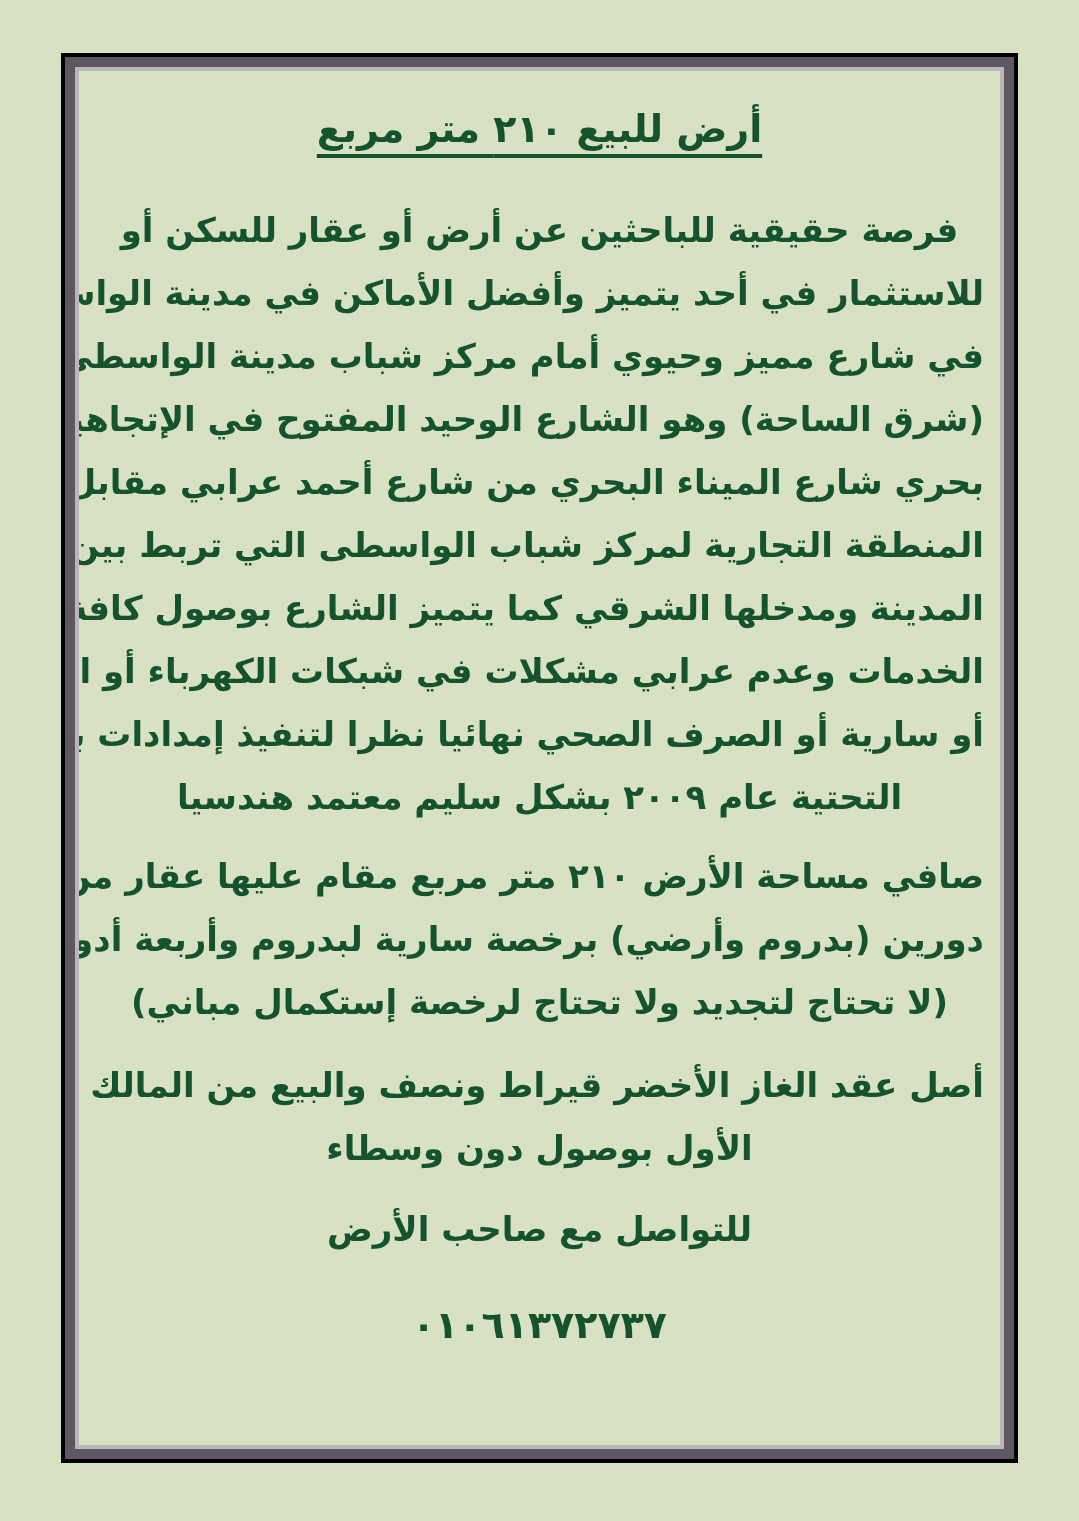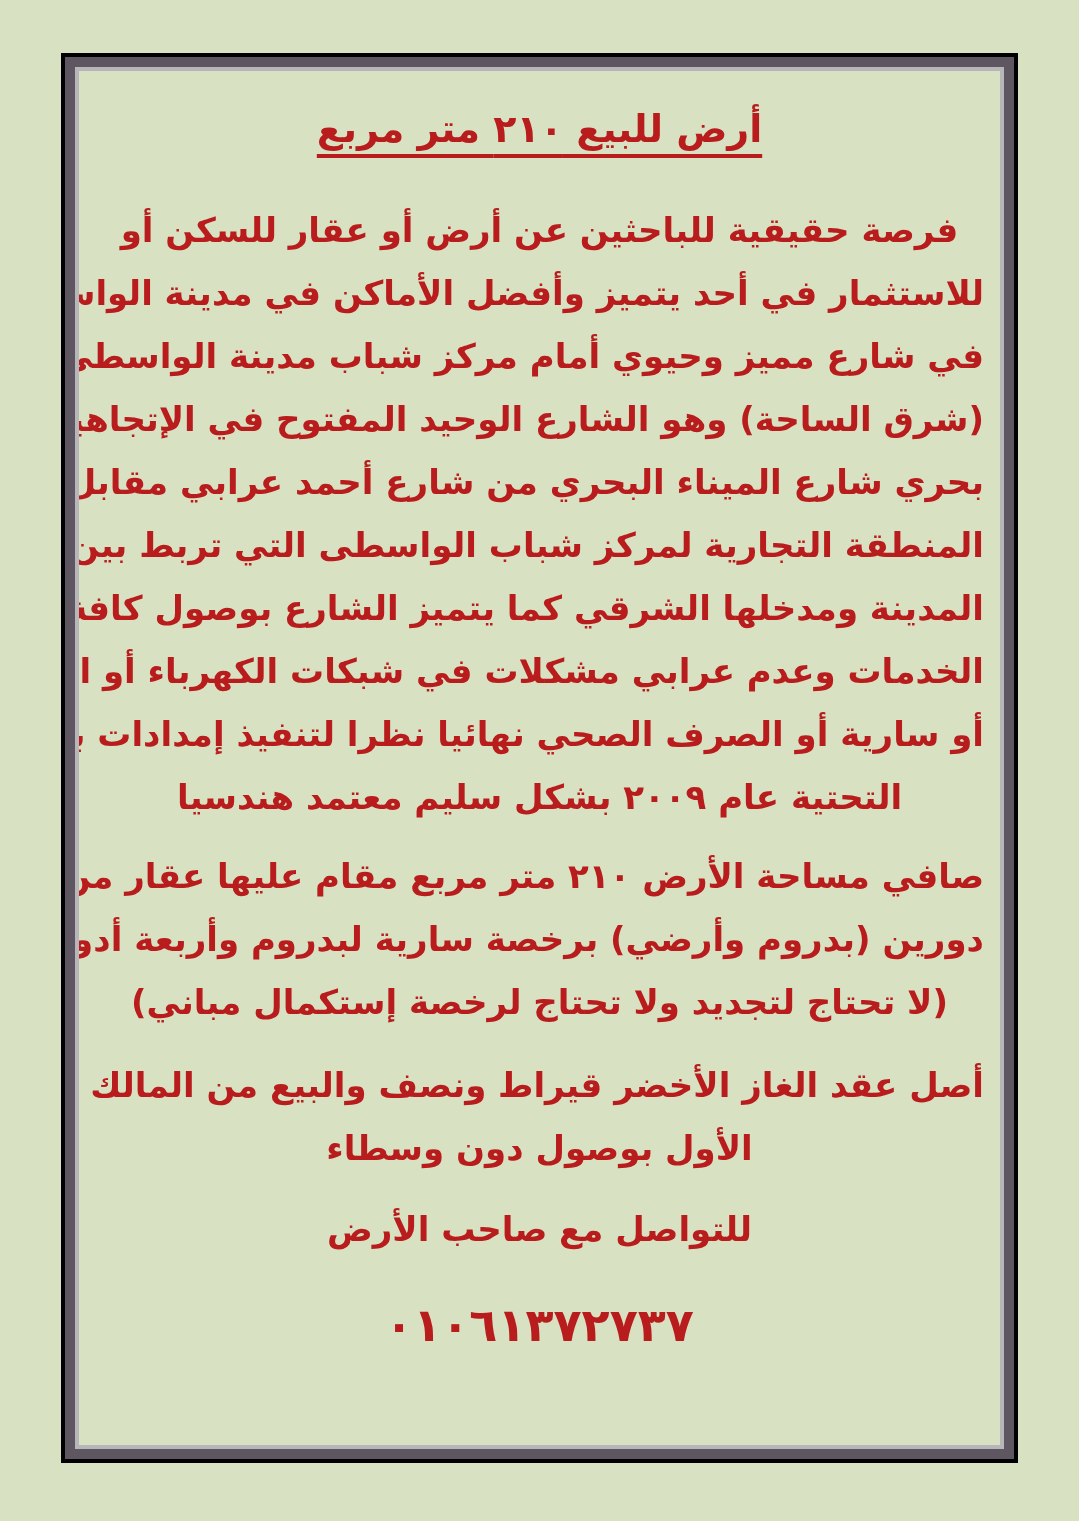--- a/index.html
+++ b/index.html
@@ -6,21 +6,21 @@
     margin: 0;
     padding: 0;
     background: #d8e1c2;
   }
   .page {
     position: relative;
     width: 1079px;
     height: 1521px;
     background: #d8e1c2;
     font-family: "DejaVu Sans", sans-serif;
-    color: #b91c1c;
+    color: #14532d;
   }
   .frame-outer {
     position: absolute;
     left: 61px;
     top: 53px;
     width: 957px;
     height: 1410px;
     border: 4px solid #000000;
     box-sizing: border-box;
   }
@@ -59,21 +59,21 @@
   .para .line {
     line-height: 63px;
     white-space: nowrap;
   }
   .para-description { margin-top: 40px; }
   .para-area        { margin-top: 16px; }
   .para-deed        { margin-top: 20px; }
   .para-contact     { margin-top: 18px; }
   .phone {
     margin-top: 32px;
-    font-size: 46px;
+    font-size: 38px;
     line-height: 64px;
     letter-spacing: 5px;
     direction: ltr;
   }
 </style>
 </head>
 <body>
 
 <div class="page" lang="ar">
   <div class="frame-outer">

